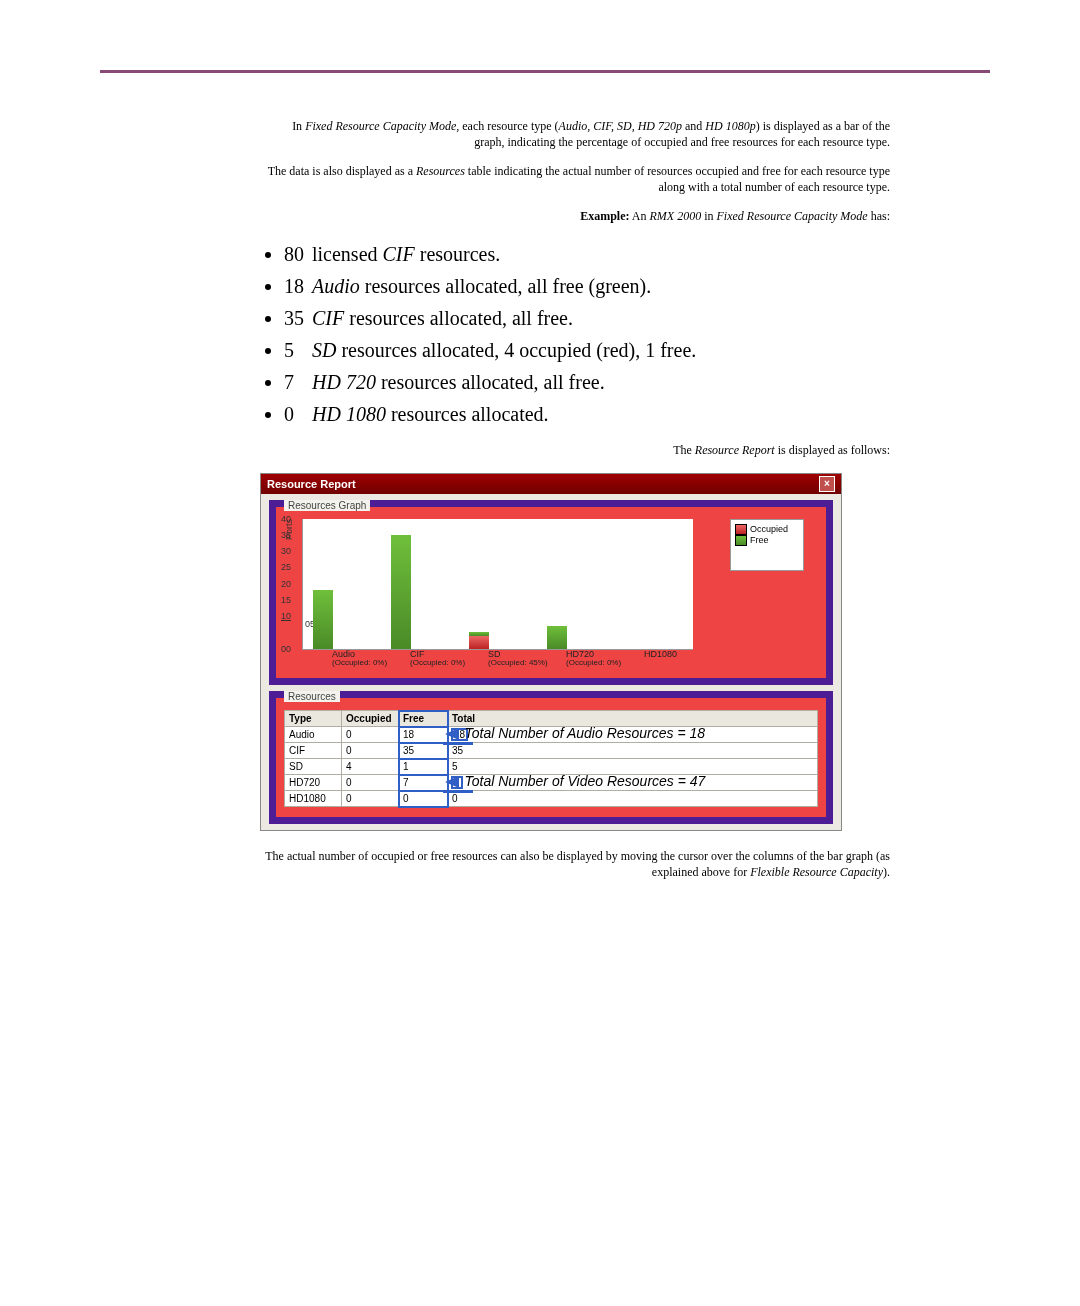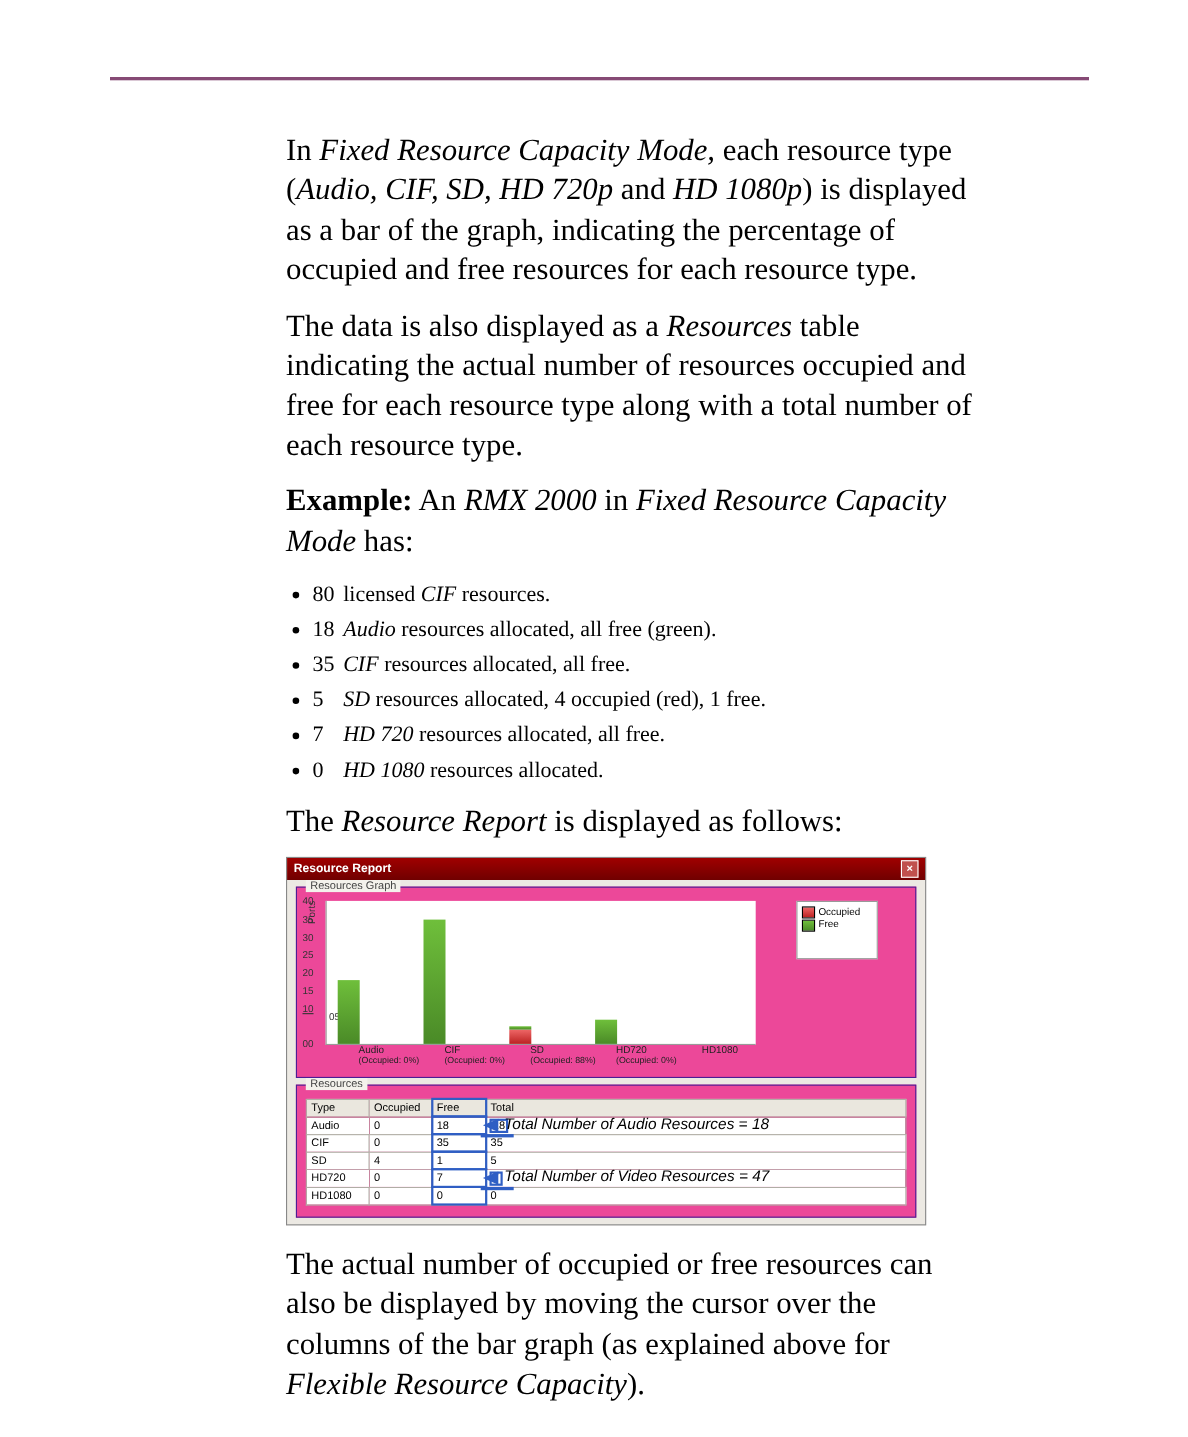--- a/index.html
+++ b/index.html
@@ -28,21 +28,21 @@
   .body-col{
     margin-left:160px;
     max-width:630px;
   }
   h1.section-title{
     font-family:Arial,Helvetica,sans-serif;
     font-weight:900;
     font-size:26px;
     margin:0 0 18px 0;
   }
-  p{font-size:28px;line-height:1.3;margin:0 0 14px 0;}
+  p{font-size:12px;line-height:1.3;margin:0 0 14px 0;text-align:right;}
   em{font-style:italic;}
   ul{margin:4px 0 14px 24px;padding:0;}
   li{font-size:20px;line-height:1.5;margin-bottom:2px;}
   li .num{display:inline-block;width:28px;}
   .footer{
     font-family:Arial,Helvetica,sans-serif;
     font-weight:bold;
     font-size:18px;
     margin-top:60px;
   }
@@ -65,25 +65,25 @@
     padding:2px 6px;
     display:flex;
     justify-content:space-between;
     align-items:center;
   }
   .titlebar .close{
     width:14px;height:14px;background:#c0504d;border:1px solid #fff;
     display:flex;align-items:center;justify-content:center;font-size:10px;
   }
   .groupbox{
-    border:1px solid #4c1d95;
+    border:7px solid #4c1d95;
     margin:6px 8px;
     padding:8px 8px 10px 8px;
     position:relative;
-    background:#ec4899;
+    background:#ef4444;
   }
   .groupbox>.legend{
     position:absolute;top:-7px;left:8px;background:#f4f2ec;
     padding:0 4px;font-size:10px;color:#444;
   }
 
   
   .chart-wrap{display:flex;align-items:flex-start;gap:8px;margin-top:4px;}
   .ylabel{writing-mode:vertical-rl;transform:rotate(180deg);font-size:9px;color:#333;text-align:center;}
   .chart{
@@ -106,21 +106,21 @@
   .sw.occ{background:linear-gradient(#e66,#b22);}
   .sw.free{background:linear-gradient(#6fbf3b,#4a8a27);}
 
   
   table.res{
     border-collapse:collapse;width:100%;margin-top:4px;font-size:10px;
   }
   table.res th, table.res td{
     border:1px solid #b0ada5;padding:2px 4px;text-align:left;background:#fff;
   }
-  table.res th{background:#eae7de;font-weight:normal;}
+  table.res th{background:#eae7de;font-weight:bold;}
   .free-col{outline:2px solid #2f5ec4;outline-offset:-1px;}
   .total-hi{outline:2px solid #2f5ec4;outline-offset:-1px;}
 
   
   .annot-row{position:relative;}
   .annot{
     position:absolute;left:160px;white-space:nowrap;
     font-style:italic;font-size:14px;font-family:Arial,Helvetica,sans-serif;text-align:right;
   }
   .arrow{
@@ -213,21 +213,21 @@
                 <div class="xcol">
                   <div>Audio</div>
                   <div style="font-size:8px">(Occupied: 0%)</div>
                 </div>
                 <div class="xcol">
                   <div>CIF</div>
                   <div style="font-size:8px">(Occupied: 0%)</div>
                 </div>
                 <div class="xcol">
                   <div>SD</div>
-                  <div style="font-size:8px">(Occupied: 88%)</div>
+                  <div style="font-size:8px">(Occupied: 45%)</div>
                 </div>
                 <div class="xcol">
                   <div>HD720</div>
                   <div style="font-size:8px">(Occupied: 0%)</div>
                 </div>
                 <div class="xcol">
                   <div>HD1080</div>
                   <div style="font-size:8px"></div>
                 </div>
               </div>

